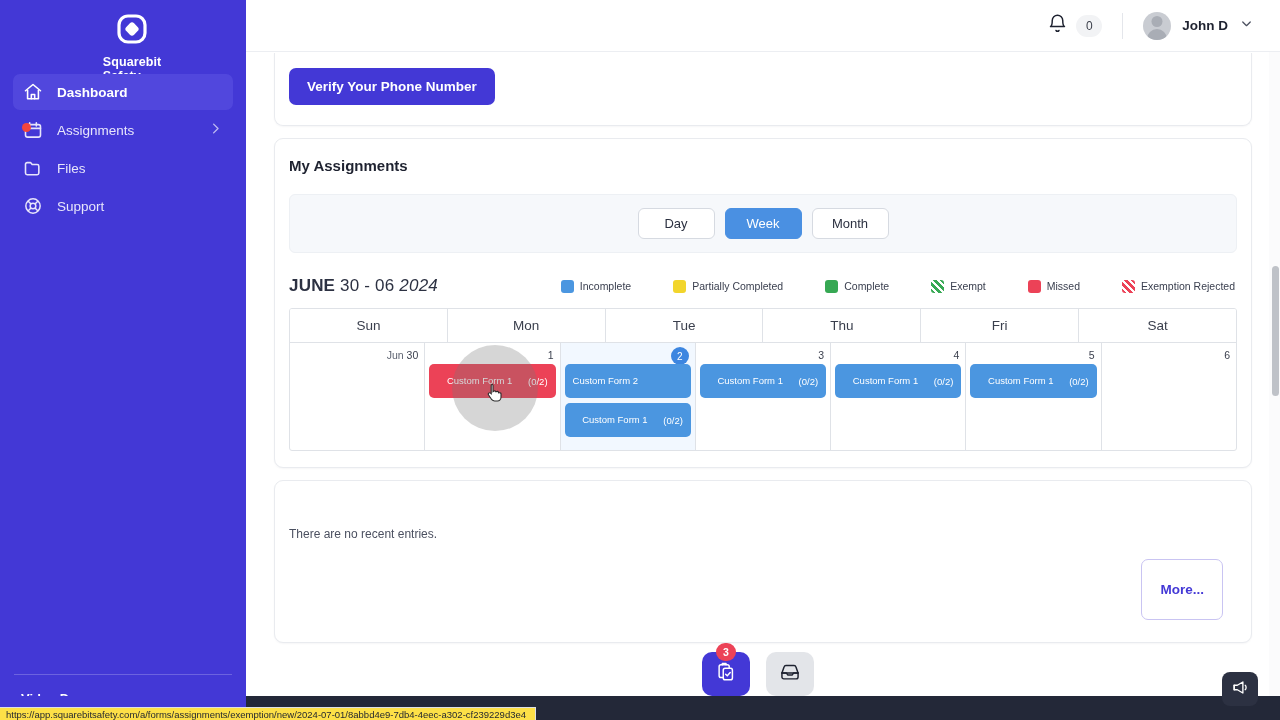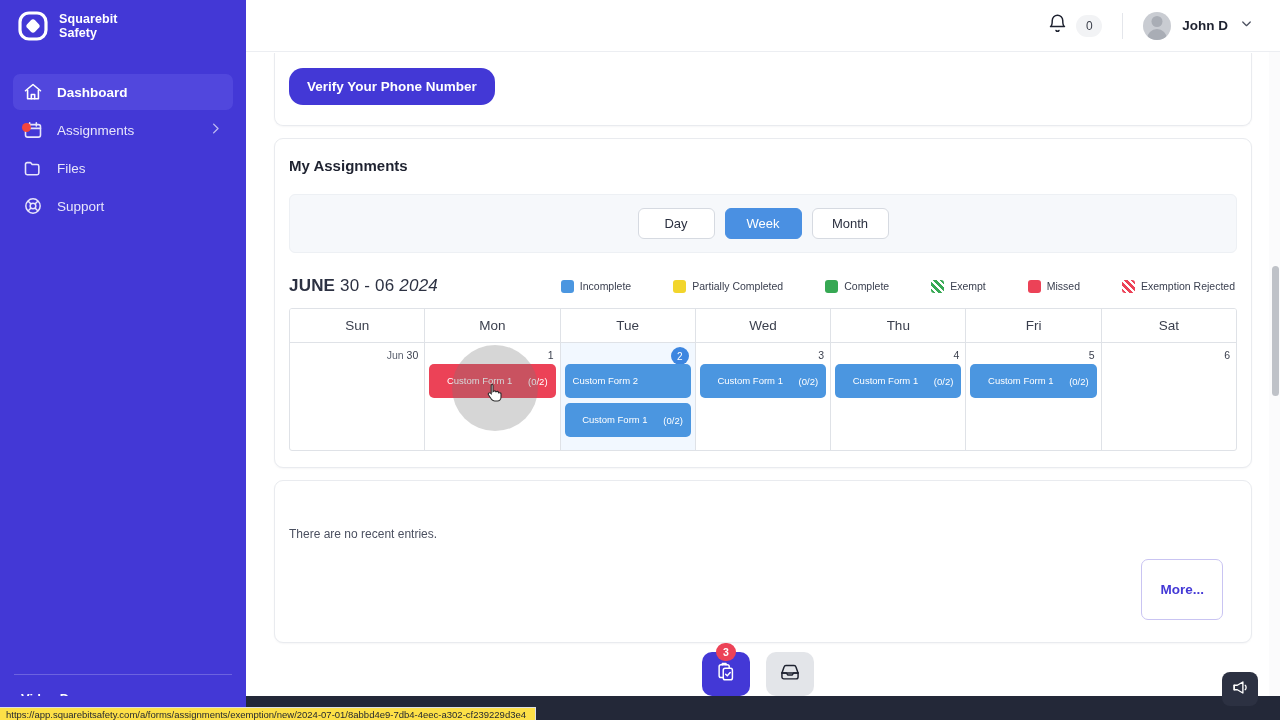--- a/index.html
+++ b/index.html
@@ -12,21 +12,21 @@
   #app { position: relative; width: 1280px; height: 720px; }
 
   
   #sidebar {
     position: absolute; left: 0; top: 0;
     width: 246px; height: 720px;
     background: #4338d6;
     color: #ffffff;
     display: flex; flex-direction: column;
   }
-  .brand { display: flex; align-items: center; gap: 11px; padding: 14px 0 14px 18px; height: 52px; }
+  .brand { display: flex; align-items: center; gap: 11px; padding: 14px 0 14px 18px; height: 52px; flex-direction: column; }
   .brand-mark { width: 30px; height: 30px; flex: 0 0 30px; }
   .brand-text { font-size: 12.5px; font-weight: bold; line-height: 1.12; letter-spacing: .1px; }
   .nav { margin-top: 22px; padding: 0 13px; display: flex; flex-direction: column; gap: 2px; }
   .nav-item {
     display: flex; align-items: center; gap: 14px;
     height: 36px; padding: 0 10px; border-radius: 7px;
     font-size: 13.5px; color: #e7e5fb; cursor: pointer; position: relative;
   }
   .nav-item.active { background: #5147dd; color: #ffffff; font-weight: bold; }
   .nav-ico { width: 20px; height: 20px; flex: 0 0 20px; display: block; position: relative; }
@@ -65,21 +65,21 @@
     position: absolute; left: 246px; top: 52px;
     width: 1034px; height: 644px;
     background: #ffffff; overflow: hidden;
   }
   .card {
     background: #ffffff; border: 1px solid #e9ebef; border-radius: 9px;
     margin: 0 28px 12px 28px; box-shadow: 0 1px 2px rgba(16,24,40,.04);
   }
   .card.verify { margin-top: 0; border-top: none; border-radius: 0 0 9px 9px; padding: 16px 14px 20px 14px; }
   .btn-primary {
-    background: #4338d6; color: #ffffff; border: none; border-radius: 14px;
+    background: #4338d6; color: #ffffff; border: none; border-radius: 7px;
     font-size: 13.5px; font-weight: bold; padding: 11px 18px; cursor: pointer;
     font-family: "Liberation Sans", sans-serif;
   }
   .card-title { font-size: 15px; font-weight: bold; color: #1e2230; }
 
   .assign-card { padding: 18px 14px 16px 14px; }
   .range-bar {
     background: #f6f8fb; border: 1px solid #edf0f4; border-radius: 6px;
     margin-top: 20px; padding: 13px 0; display: flex; justify-content: center; gap: 10px;
   }
@@ -328,21 +328,20 @@
               <span>Exemption Rejected</span>
             </div>
           </div>
       </div>
 
       <div class="cal">
         <div class="cal-row">
             <div class="cal-dow">Sun</div>
             <div class="cal-dow">Mon</div>
             <div class="cal-dow">Tue</div>
-            <div class="cal-dow">Wed</div>
             <div class="cal-dow">Thu</div>
             <div class="cal-dow">Fri</div>
             <div class="cal-dow">Sat</div>
           </div>
         <div class="cal-body">
             <div class="cal-cell">
               <div class="daynum"><span class="pfx">Jun</span><span>30</span></div>
             </div>
             <div class="cal-cell">
               <div class="daynum"><span>1</span></div>

